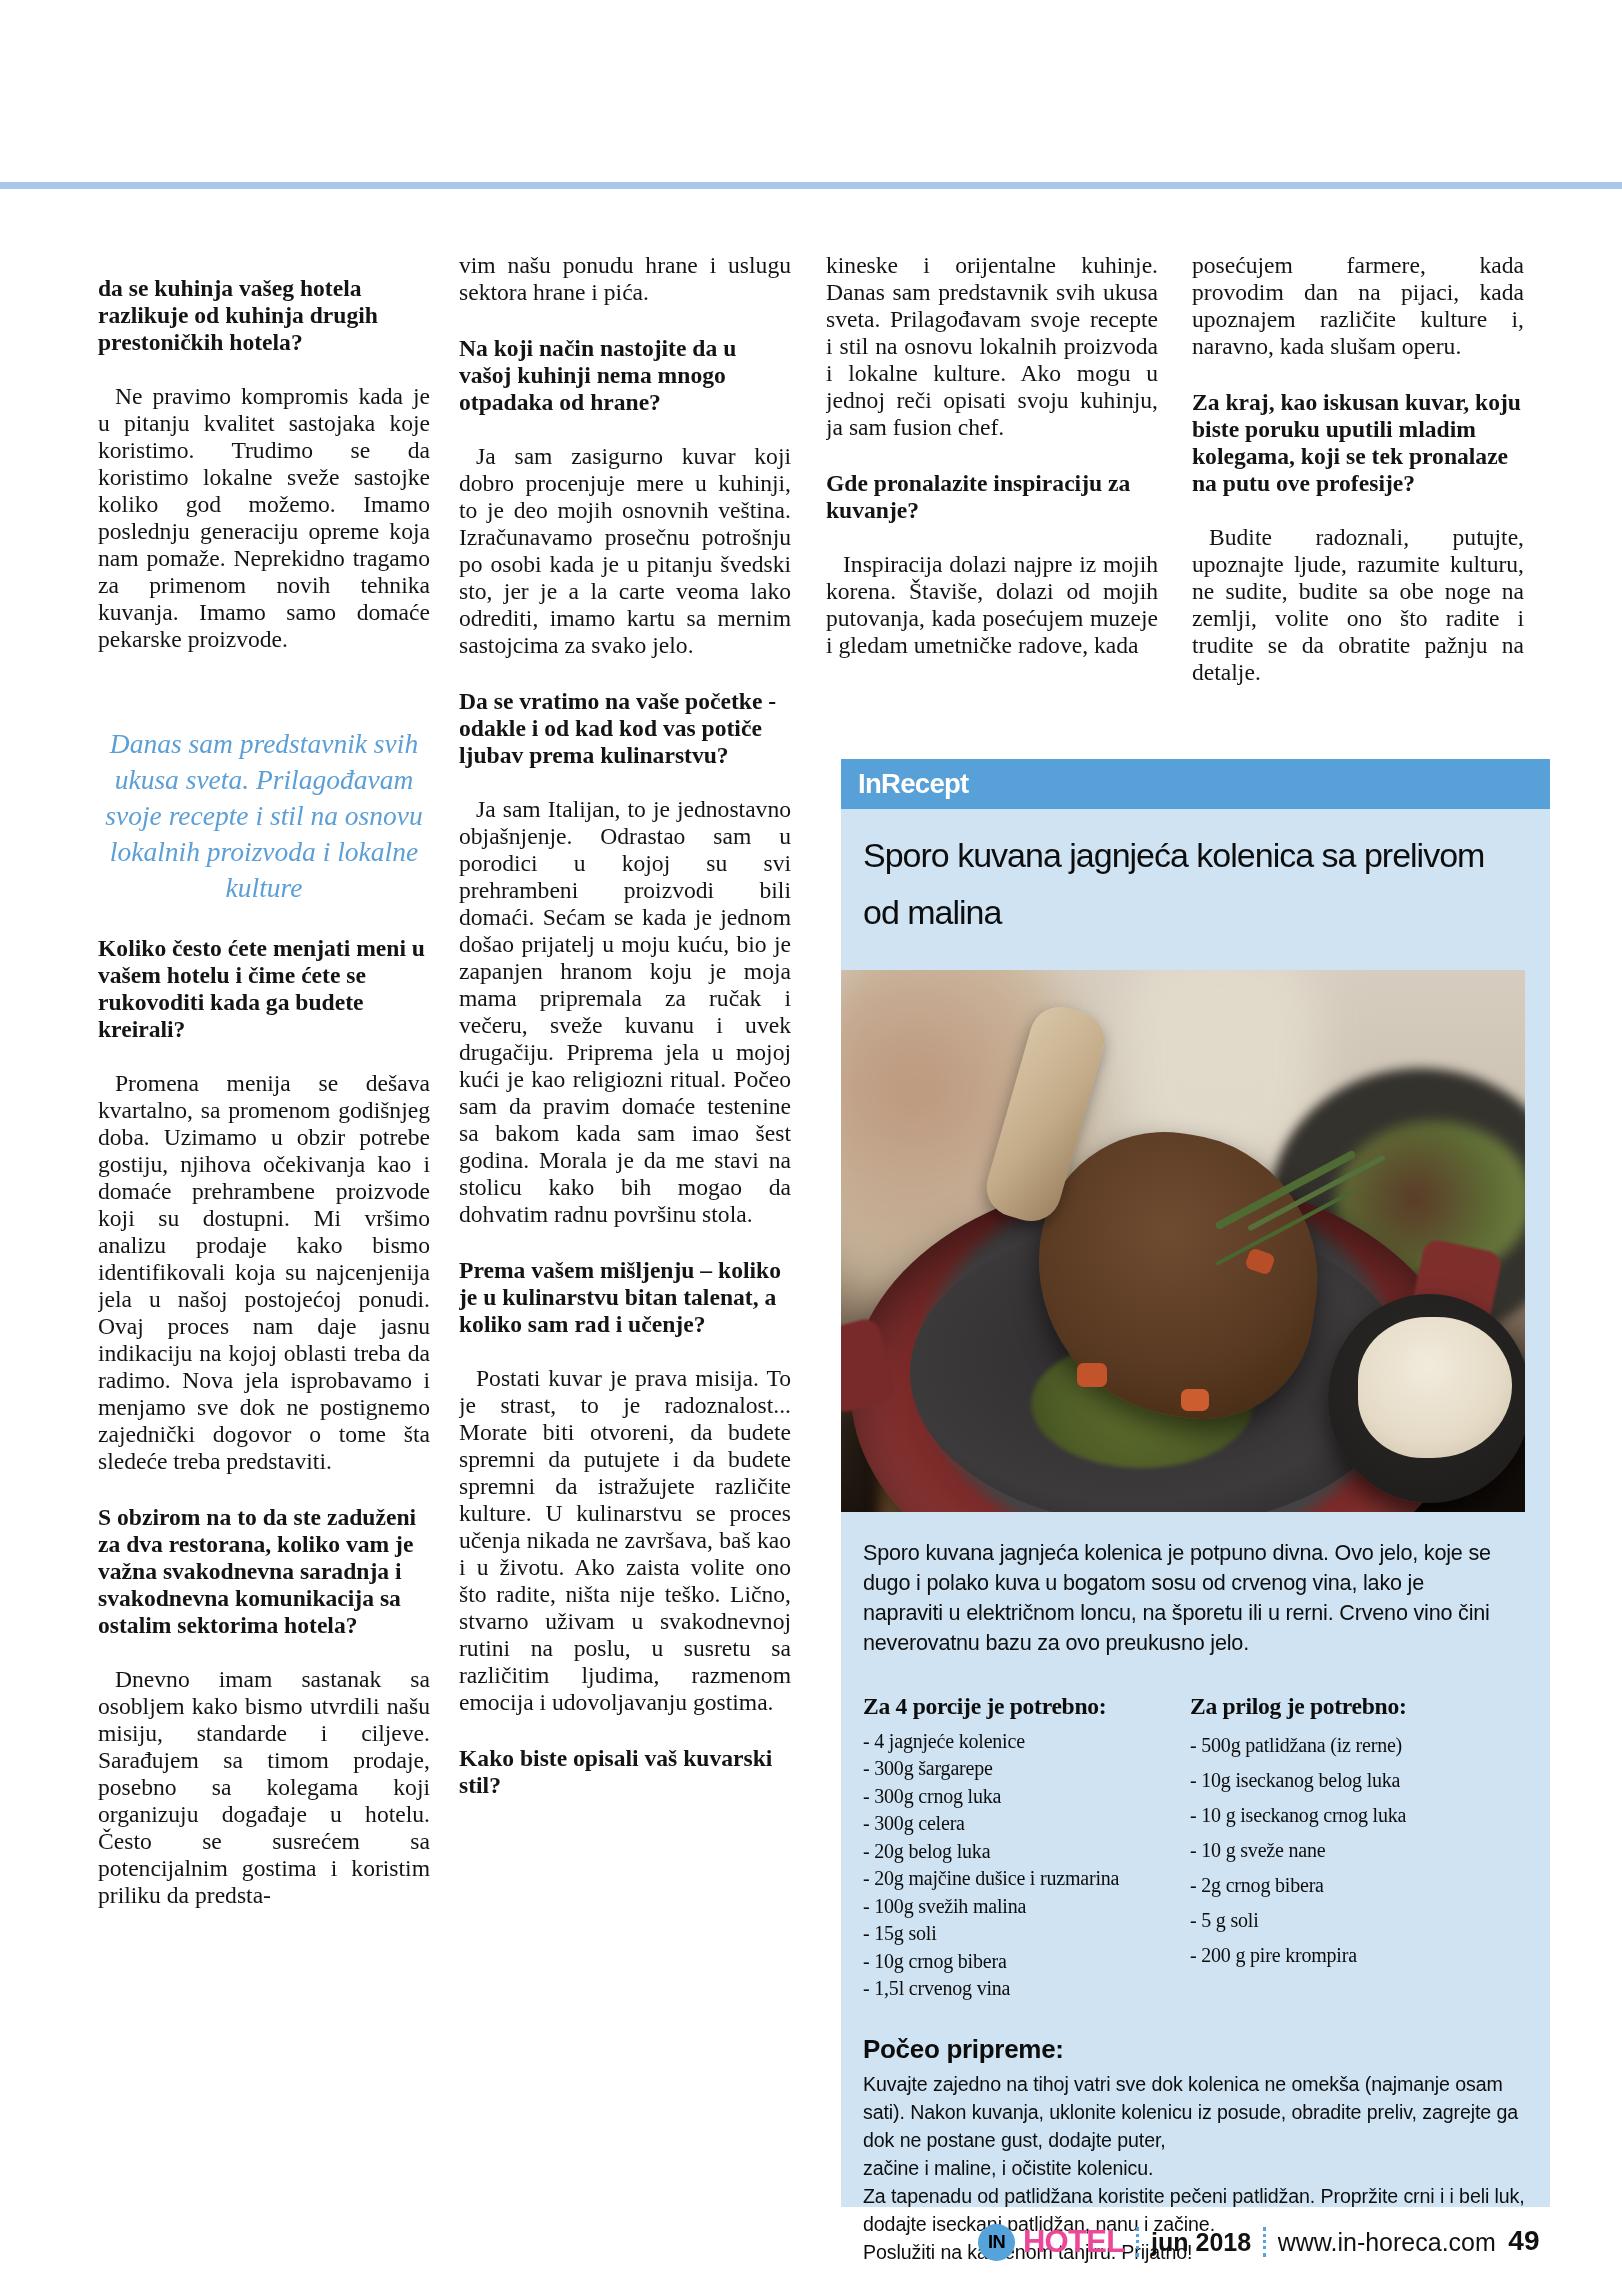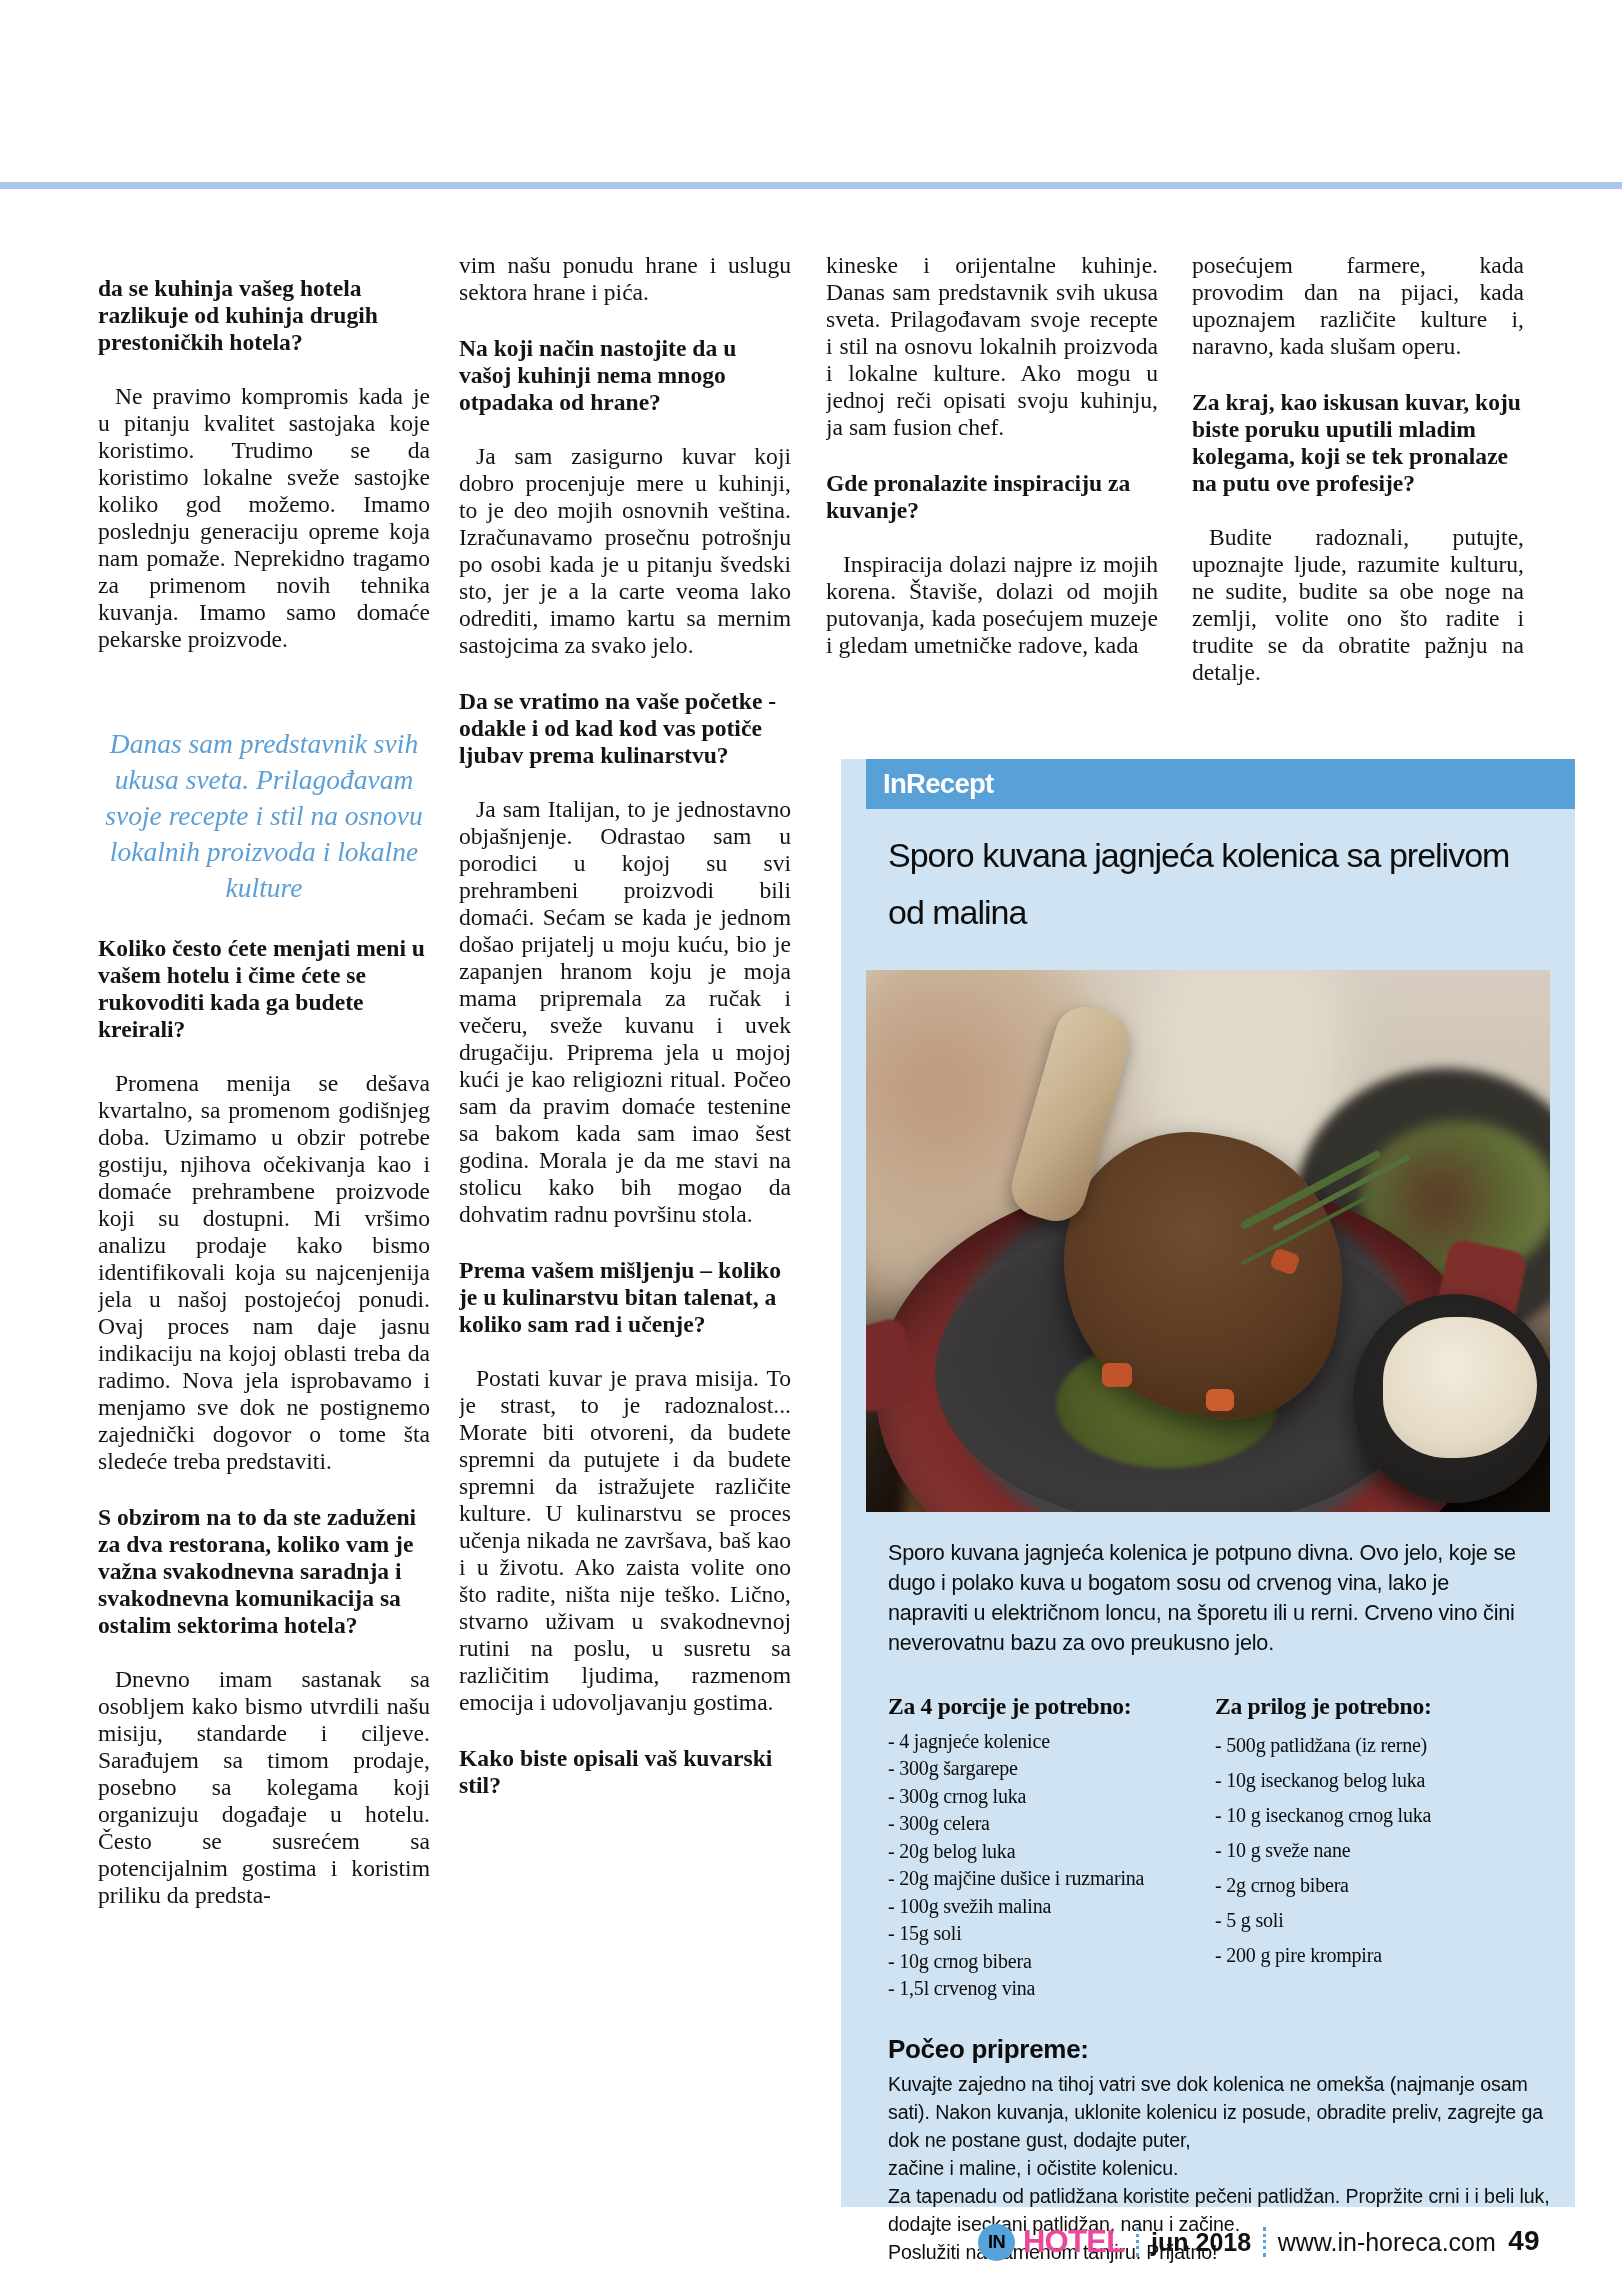--- a/index.html
+++ b/index.html
@@ -16,21 +16,21 @@
   .q{font-weight:bold;margin:29px 0 0 0;}
   .q.first{margin-top:0;}
   .para{margin:27px 0 0 0;text-align:justify;text-indent:17px;}
   .para.first{margin-top:0;}
   .para.noindent{text-indent:0;}
   .pull-quote{margin:73px 1.3px 6.5px 1.3px;color:#5b9fd6;font-style:italic;
               font-size:27.5px;line-height:36px;text-align:center;}
 
   
   .recipe{position:absolute;left:841px;top:759px;width:709px;height:1448px;background:#cfe3f2;
-          font-family:"Liberation Sans", sans-serif;color:#0d0d0d;padding-left:25px;}
+          font-family:"Liberation Sans", sans-serif;color:#0d0d0d;}
   .recipe-tab{height:50px;background:#57a0d8;color:#ffffff;font-size:27.5px;font-weight:bold;
               line-height:50px;padding-left:17px;letter-spacing:-0.7px;}
   .recipe-title{margin:18px 22px 0 22px;font-size:34px;line-height:57px;font-weight:normal;
                 letter-spacing:-1px;}
   .caption{margin:26px 22px 0 22px;font-size:21.6px;line-height:30px;letter-spacing:-0.2px;max-width:645px;}
   .ingredients{display:flex;margin:35px 22px 11px 22px;font-family:Liberation Serif, serif;}
   .ing-col-main{width:327px;}
   .ing-col-side{flex:1;}
   .ing-h{font-size:23.6px;font-weight:bold;letter-spacing:-0.3px;margin-bottom:7.9px;}
   ul.ing{list-style:none;margin:0;padding:0;}

